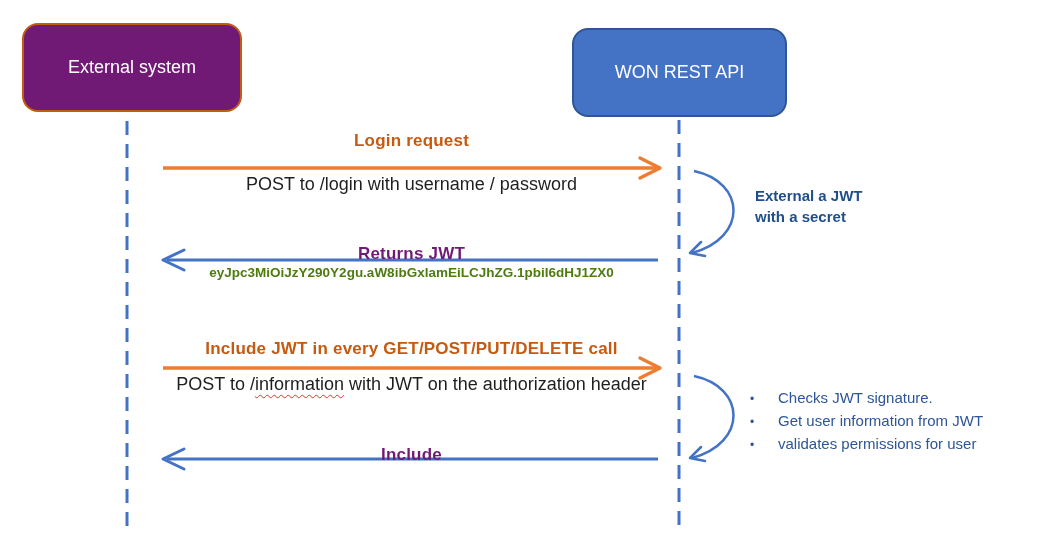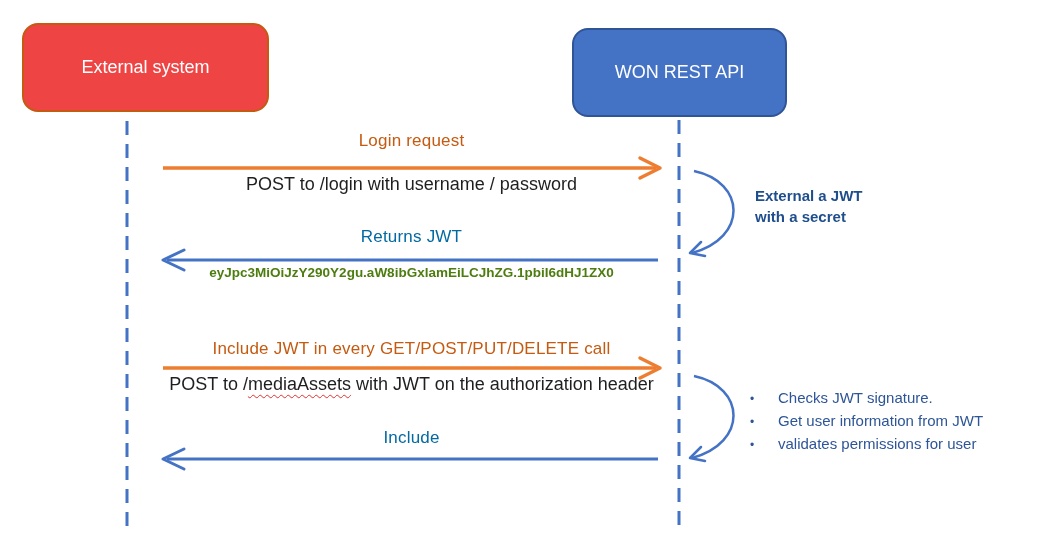--- a/index.html
+++ b/index.html
@@ -17,38 +17,38 @@
     position: absolute;
     display: flex;
     align-items: center;
     justify-content: center;
     color: #ffffff;
     font-size: 18px;
     border-radius: 16px;
     box-sizing: border-box;
   }
   .actor-external {
-    left: 22px; top: 23px; width: 247px; height: 89px;
-    background: #ef4444; border: 2px solid #C55A11;
+    left: 22px; top: 23px; width: 220px; height: 89px;
+    background: #701a75; border: 2px solid #C55A11;
   }
   .actor-api {
     left: 572px; top: 28px; width: 215px; height: 89px;
     background: #4472C4; border: 2px solid #2F5597;
   }
 
   .msg-label {
     position: absolute;
     left: 163px;
     width: 497px;
     text-align: center;
     white-space: nowrap;
   }
-  .msg-title { font-weight: normal; font-size: 17px; letter-spacing: 0.2px; }
+  .msg-title { font-weight: bold; font-size: 17px; letter-spacing: 0.2px; }
   .orange-title { color: #C55A11; }
-  .blue-title { color: #0369a1; }
+  .blue-title { color: #701a75; margin-top: 17px; }
   .msg-sub { font-size: 18px; color: #1F1F1F; }
   .token { font-weight: bold; font-size: 13.5px; color: #4d7c0f; }
 
   .squiggle {
     text-decoration: underline wavy #E03131;
     text-decoration-thickness: 1px;
     text-underline-offset: 4px;
   }
 
   .note {
@@ -124,21 +124,21 @@
     <span>WON REST API</span>
   </div>
 
   <div class="msg-label msg-title orange-title" style="top:131px;">Login request</div>
   <div class="msg-label msg-sub" style="top:174px;">POST to /login with username / password</div>
 
   <div class="msg-label msg-title blue-title" style="top:227px;">Returns JWT</div>
   <div class="msg-label token" style="top:265px;">eyJpc3MiOiJzY290Y2gu.aW8ibGxlamEiLCJhZG.1pbiI6dHJ1ZX0</div>
 
   <div class="msg-label msg-title orange-title" style="top:339px;">Include JWT in every GET/POST/PUT/DELETE call</div>
-  <div class="msg-label msg-sub" style="top:374px;"><span>POST to /</span><span class="squiggle">mediaAssets</span><span> with JWT on the authorization header</span></div>
+  <div class="msg-label msg-sub" style="top:374px;"><span>POST to /</span><span class="squiggle">information</span><span> with JWT on the authorization header</span></div>
 
   <div class="msg-label msg-title blue-title" style="top:428px;">Include</div>
 
   <div class="note">
     <div>External a JWT</div>
     <div>with a secret</div>
   </div>
 
   <div class="bullets">
     <div class="bullet-row">

